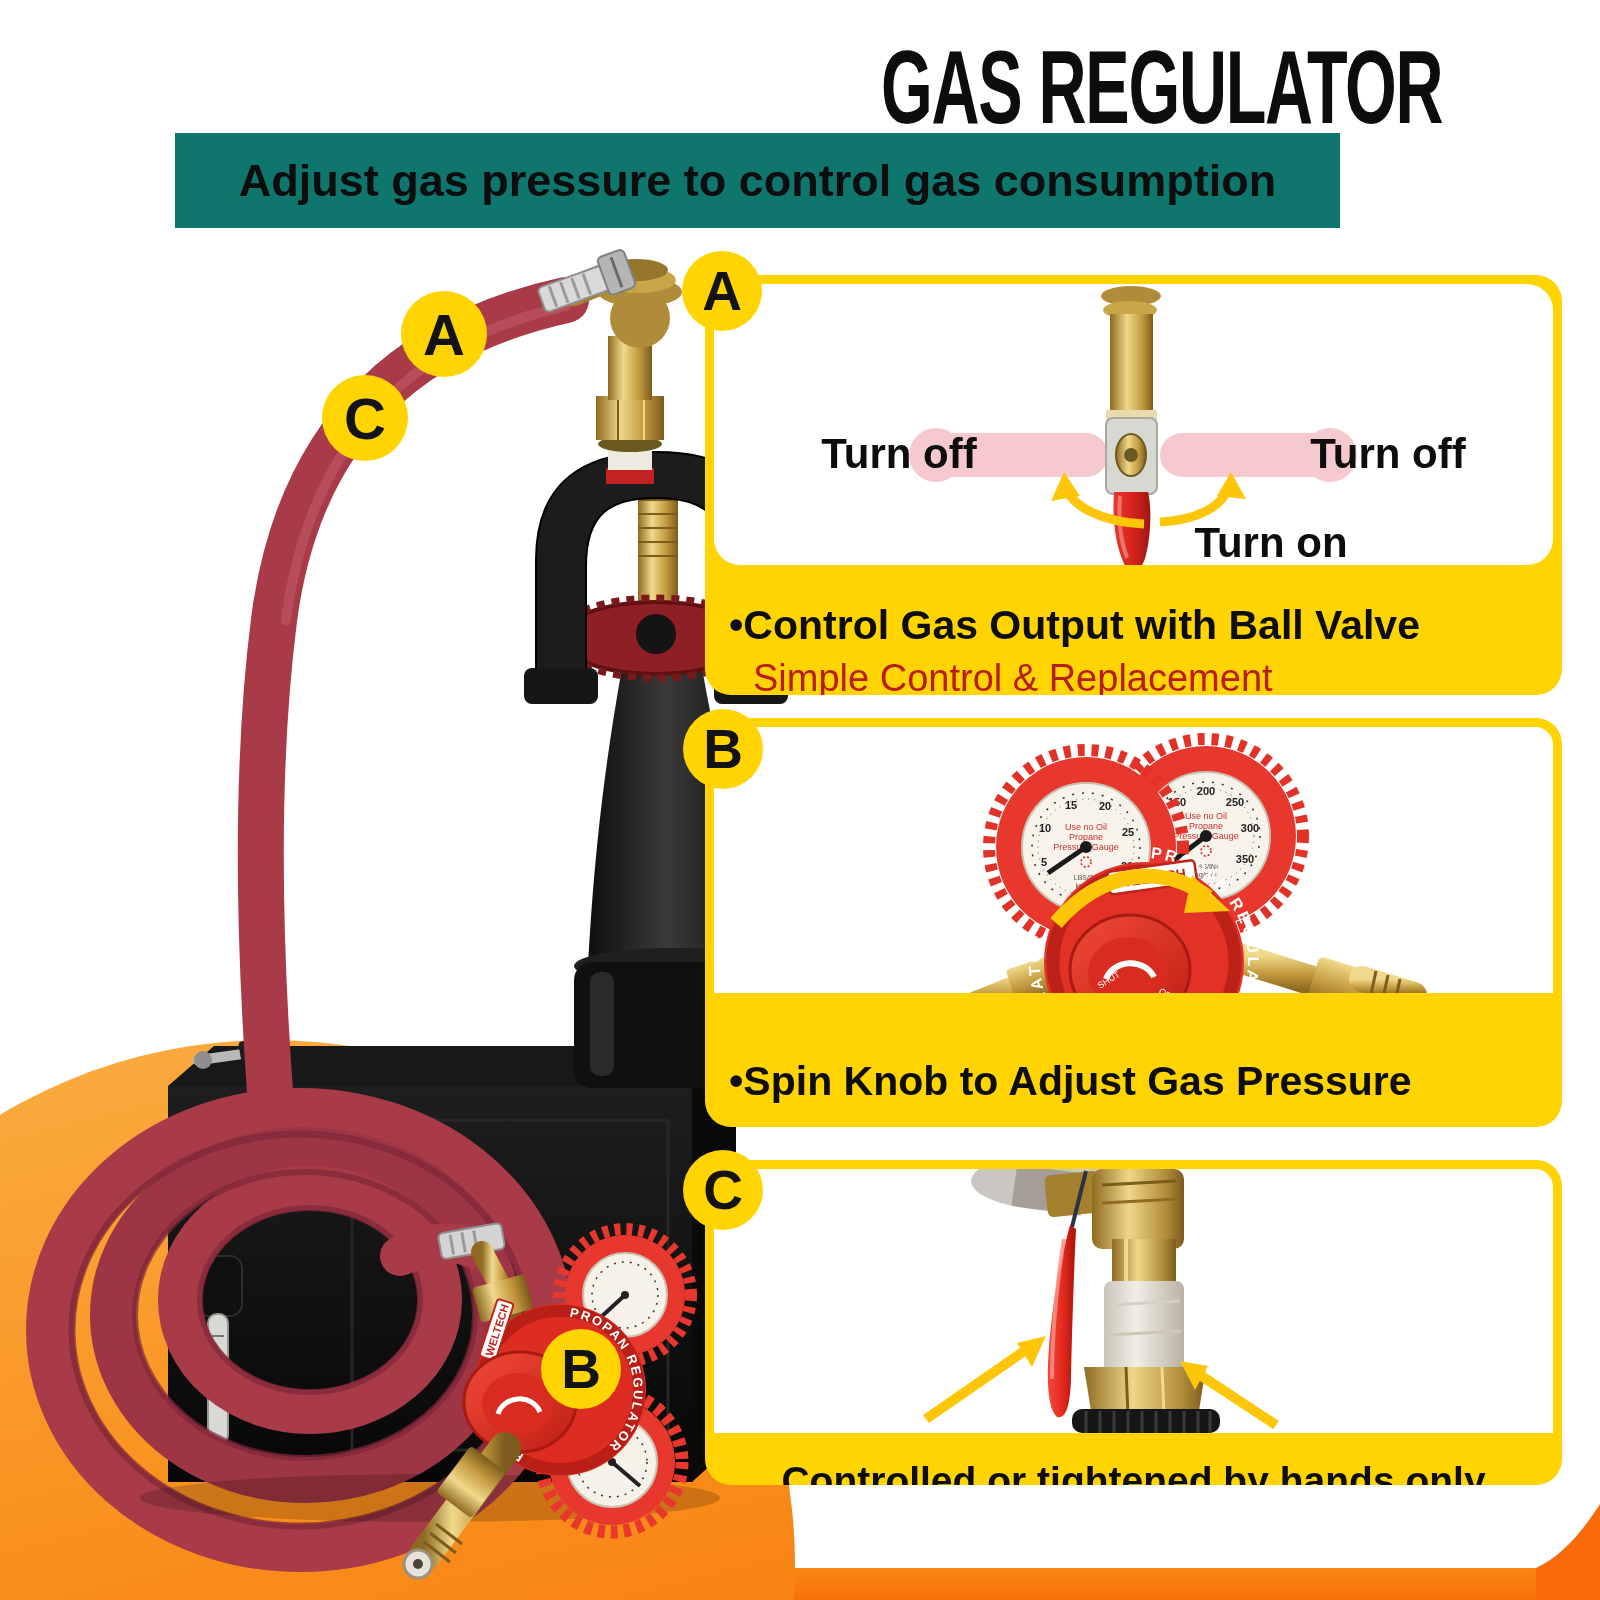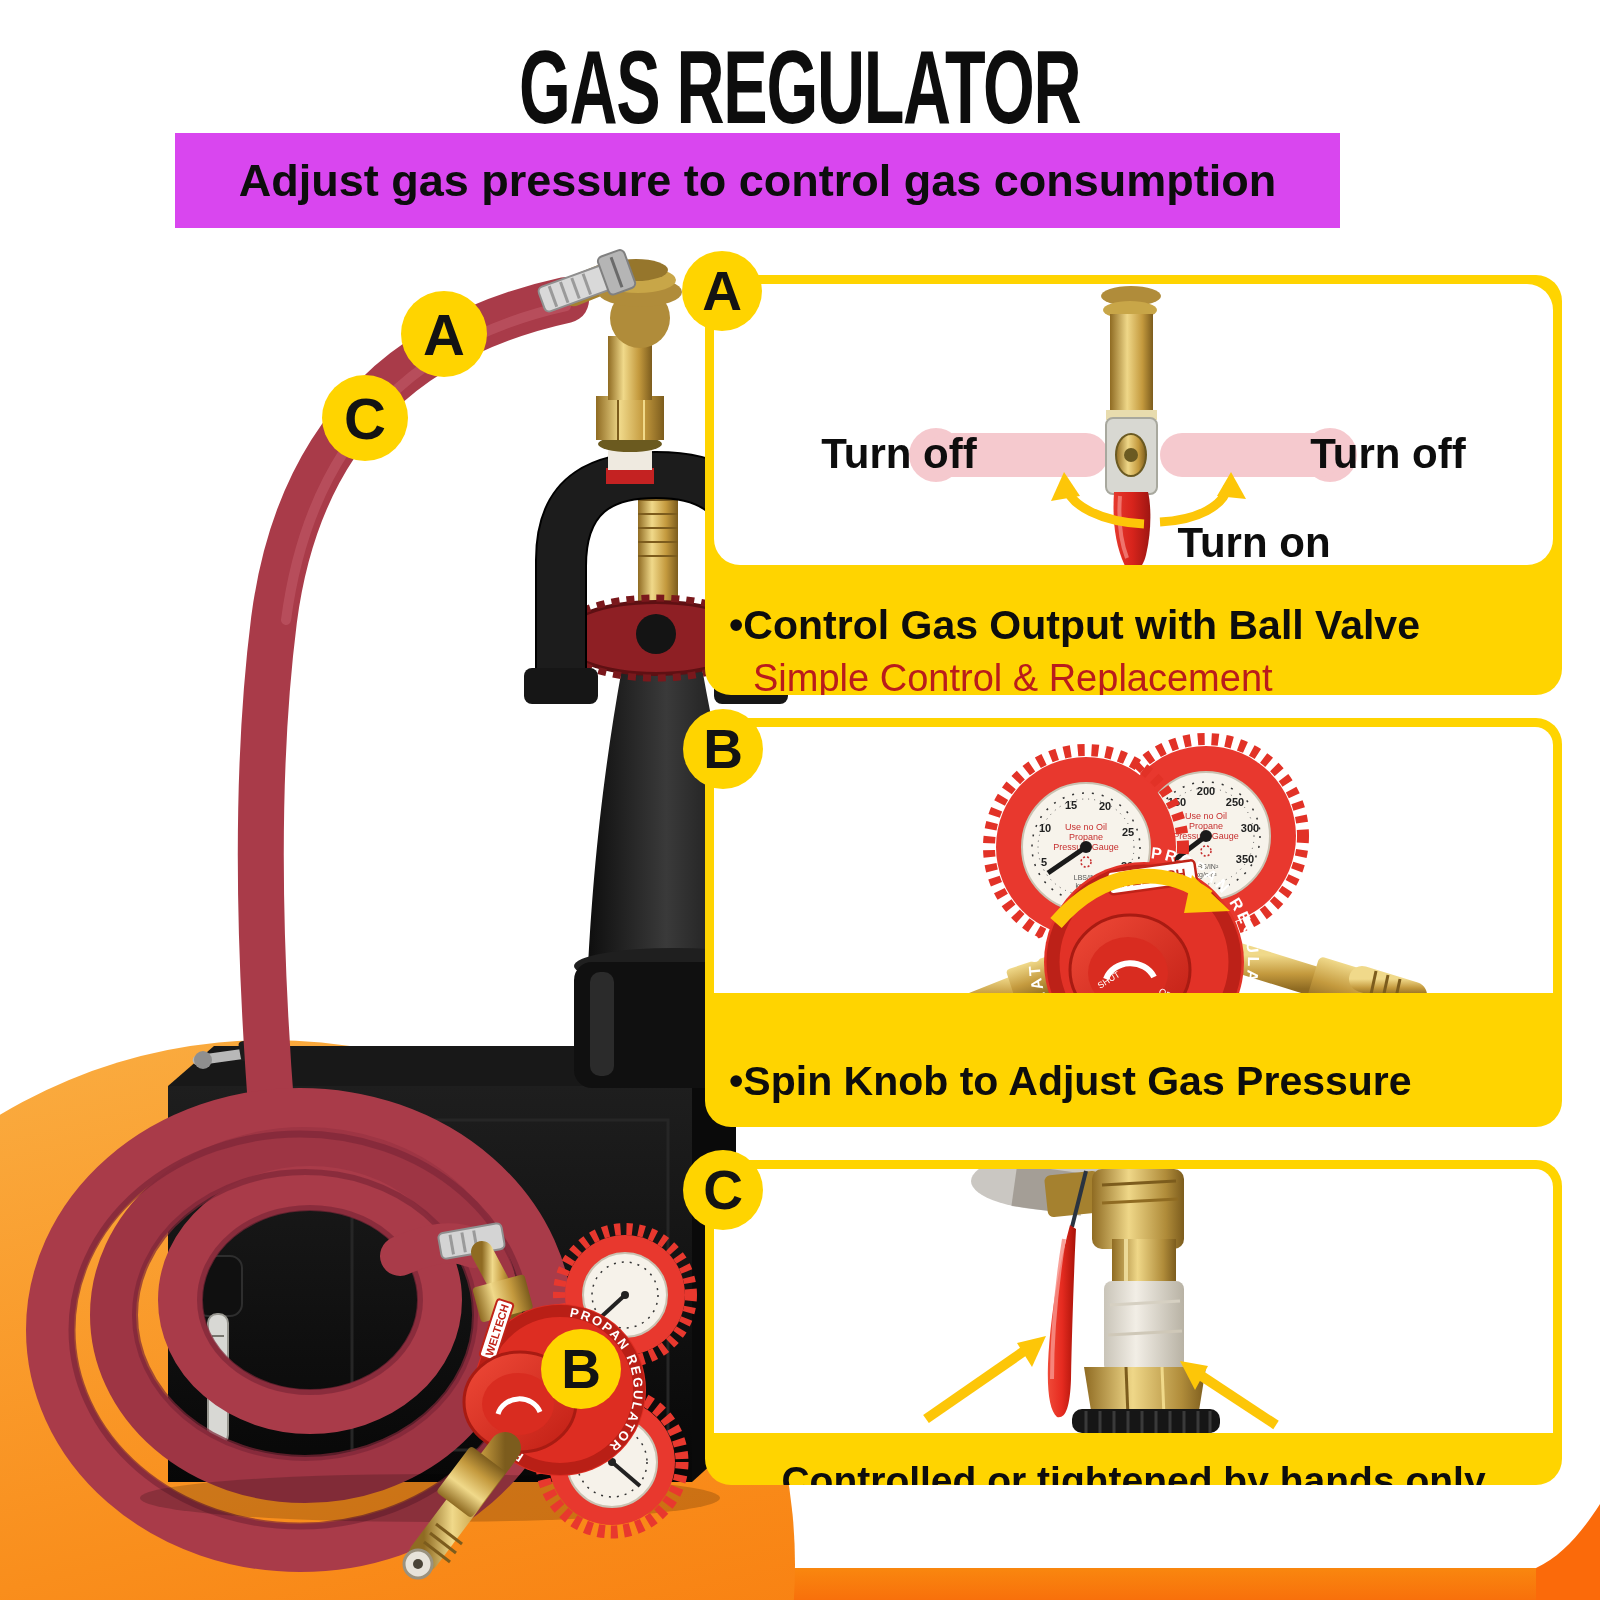--- a/index.html
+++ b/index.html
@@ -1,22 +1,22 @@
 <!DOCTYPE html>
 <html><head>
 <meta charset="utf-8">
 <style>
   html,body{margin:0;padding:0;background:#ffffff;}
   #canvas{position:relative;width:1600px;height:1600px;background:#ffffff;overflow:hidden;
           font-family:"Liberation Sans",sans-serif;color:#131313;}
   
-  .title{position:absolute;left:0;top:28px;width:1600px;text-align:center;}
+  .title{position:absolute;left:0;top:28px;width:1600px;text-align:right;}
   .title span{display:inline-block;font-size:104px;font-weight:800;letter-spacing:-2px;
               transform:scaleX(0.64);transform-origin:center;white-space:nowrap;color:#0d0d0d;}
-  .banner{position:absolute;left:175px;top:133px;width:1165px;height:95px;background:#d946ef;
+  .banner{position:absolute;left:175px;top:133px;width:1165px;height:95px;background:#0f766e;
           display:flex;align-items:center;justify-content:center;font-size:45px;font-weight:bold;
           white-space:nowrap;color:#0d0d0d;}
   
   .panel{position:absolute;left:705px;width:857px;background:#FFD400;border-radius:26px;overflow:hidden;z-index:2;}
   #panelA{top:275px;height:420px;}
   #panelB{top:718px;height:409px;}
   #panelC{top:1160px;height:325px;}
   .pimg{position:absolute;left:9px;right:9px;top:9px;background:#ffffff;border-radius:18px 18px 0 0;overflow:hidden;}
   #panelA .pimg{height:281px;border-radius:26px;}
   #panelB .pimg{height:266px;}
@@ -275,21 +275,21 @@
 
         <g stroke="#FDC608" stroke-width="9" fill="none">
           <path d="M430,240 C388,238 356,222 352,202"></path>
           <path d="M446,238 C484,236 510,222 514,202"></path>
         </g>
         <polygon points="350,188 337,217 366,212" fill="#FDC608"></polygon>
         <polygon points="517,188 503,212 532,215" fill="#FDC608"></polygon>
       </svg>
       <div class="vlabel" style="left:85px;top:146px;">Turn off</div>
       <div class="vlabel" style="left:574px;top:146px;">Turn off</div>
-      <div class="vlabel" style="left:440px;top:235px;">Turn on</div>
+      <div class="vlabel" style="left:457px;top:235px;">Turn on</div>
     </div>
     <div class="pcap">
       <div class="cap-bold">•Control Gas Output with Ball Valve</div>
       <div class="cap-sub">Simple Control &amp; Replacement</div>
     </div>
   </div>
 
   <div class="panel" id="panelB">
     <div class="pimg">
       <svg class="panelsvg" width="839" height="266" viewBox="0 0 839 266">

